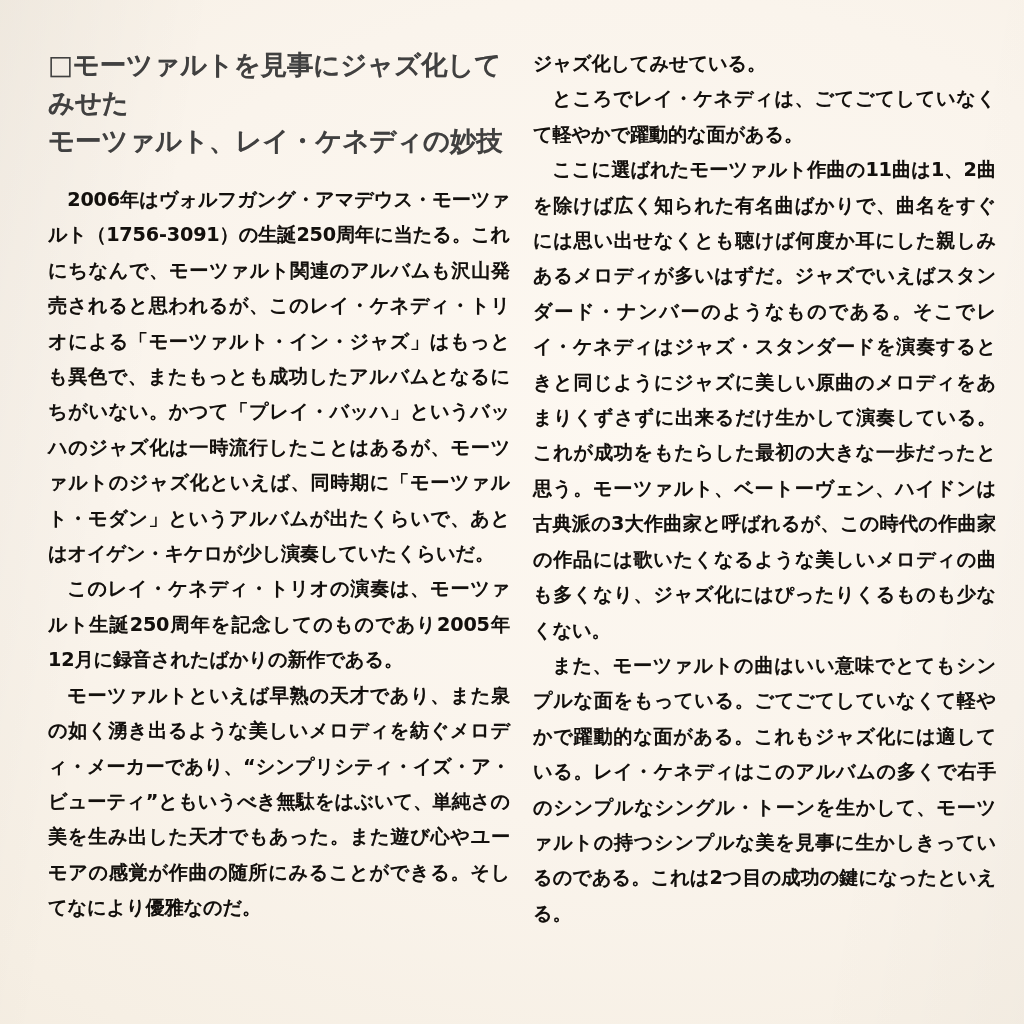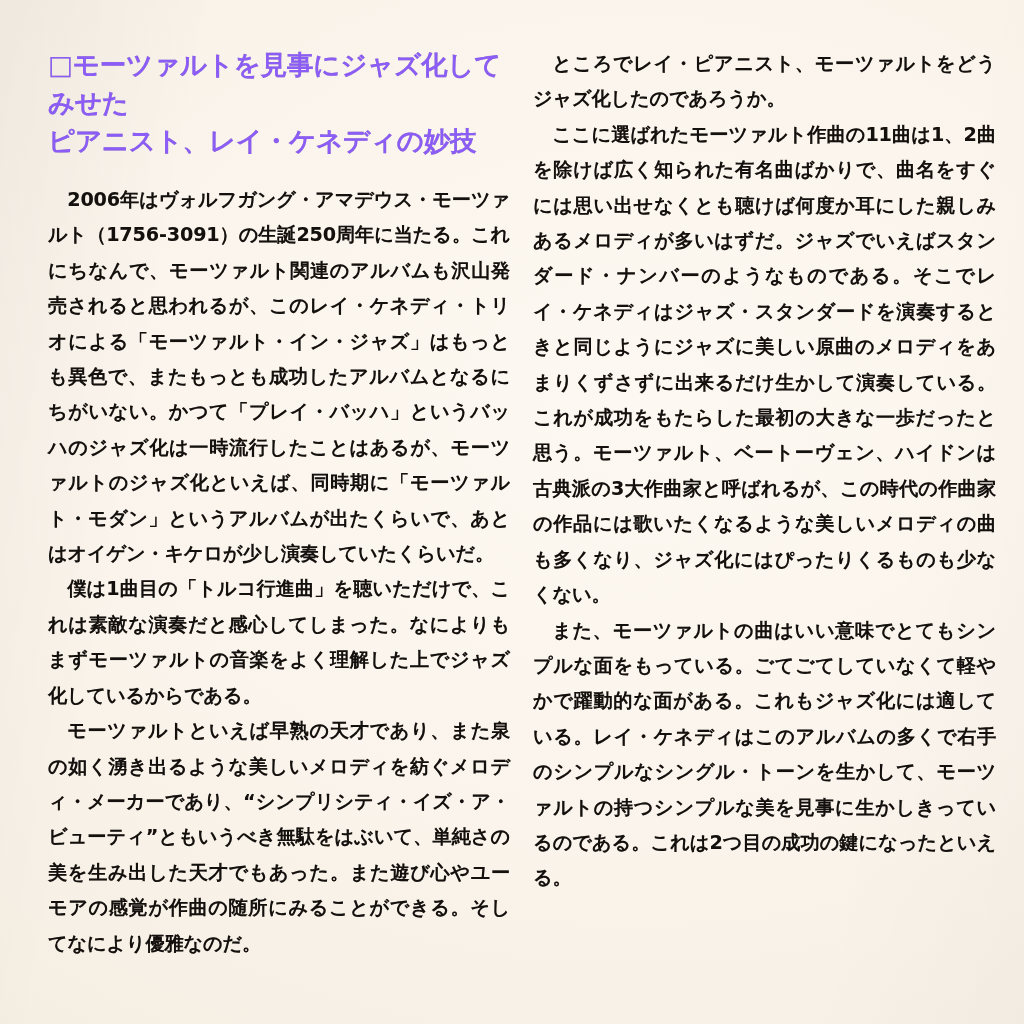--- a/index.html
+++ b/index.html
@@ -48,21 +48,21 @@
   .col-right { left: 533px; width: 463px; }
 
   
   .title {
     margin: 0;
     padding-top: 46px;
     font-size: 26.5px;
     font-weight: 700;
     line-height: 38px;
     letter-spacing: -0.2px;
-    color: #8b5cf6;
+    color: #404040;
     font-family: "DejaVu Sans", "Liberation Sans", sans-serif;
   }
   .title .geta {
     font-weight: 400;
   }
 
   
   .body {
     font-size: 19.2px;
     font-weight: 700;
@@ -92,33 +92,34 @@
 <body>
 
 <div class="paper"></div>
 
 <div class="page">
 
   <div class="col col-left">
 
     <h1 class="title">
       <span class="geta">□</span><span>モーツァルトを見事にジャズ化してみせた</span><br>
-      <span>ピアニスト、レイ・ケネディの妙技</span>
+      <span>モーツァルト、レイ・ケネディの妙技</span>
     </h1>
 
     <div class="body">
       <p>2006年はヴォルフガング・アマデウス・モーツァルト（1756-3091）の生誕250周年に当たる。これにちなんで、モーツァルト関連のアルバムも沢山発売されると思われるが、このレイ・ケネディ・トリオによる「モーツァルト・イン・ジャズ」はもっとも異色で、またもっとも成功したアルバムとなるにちがいない。かつて「プレイ・バッハ」というバッハのジャズ化は一時流行したことはあるが、モーツァルトのジャズ化といえば、同時期に「モーツァルト・モダン」というアルバムが出たくらいで、あとはオイゲン・キケロが少し演奏していたくらいだ。</p>
-      <p>僕は1曲目の「トルコ行進曲」を聴いただけで、これは素敵な演奏だと感心してしまった。なによりもまずモーツァルトの音楽をよく理解した上でジャズ化しているからである。</p>
+      <p>このレイ・ケネディ・トリオの演奏は、モーツァルト生誕250周年を記念してのものであり2005年12月に録音されたばかりの新作である。</p>
       <p>モーツァルトといえば早熟の天才であり、また泉の如く湧き出るような美しいメロディを紡ぐメロディ・メーカーであり、“シンプリシティ・イズ・ア・ビューティ”ともいうべき無駄をはぶいて、単純さの美を生み出した天才でもあった。また遊び心やユーモアの感覚が作曲の随所にみることができる。そしてなにより優雅なのだ。</p>
 
     </div>
   </div>
 
   <div class="col col-right">
     <div class="body">
-      <p>ところでレイ・ピアニスト、モーツァルトをどうジャズ化したのであろうか。</p>
+      <p class="cont">ジャズ化してみせている。</p>
+      <p>ところでレイ・ケネディは、ごてごてしていなくて軽やかで躍動的な面がある。</p>
       <p>ここに選ばれたモーツァルト作曲の11曲は1、2曲を除けば広く知られた有名曲ばかりで、曲名をすぐには思い出せなくとも聴けば何度か耳にした親しみあるメロディが多いはずだ。ジャズでいえばスタンダード・ナンバーのようなものである。そこでレイ・ケネディはジャズ・スタンダードを演奏するときと同じようにジャズに美しい原曲のメロディをあまりくずさずに出来るだけ生かして演奏している。これが成功をもたらした最初の大きな一歩だったと思う。モーツァルト、ベートーヴェン、ハイドンは古典派の3大作曲家と呼ばれるが、この時代の作曲家の作品には歌いたくなるような美しいメロディの曲も多くなり、ジャズ化にはぴったりくるものも少なくない。</p>
       <p>また、モーツァルトの曲はいい意味でとてもシンプルな面をもっている。ごてごてしていなくて軽やかで躍動的な面がある。これもジャズ化には適している。レイ・ケネディはこのアルバムの多くで右手のシンプルなシングル・トーンを生かして、モーツァルトの持つシンプルな美を見事に生かしきっているのである。これは2つ目の成功の鍵になったといえる。</p>
 
     </div>
   </div>
 
 </div>
 
 </body></html>

